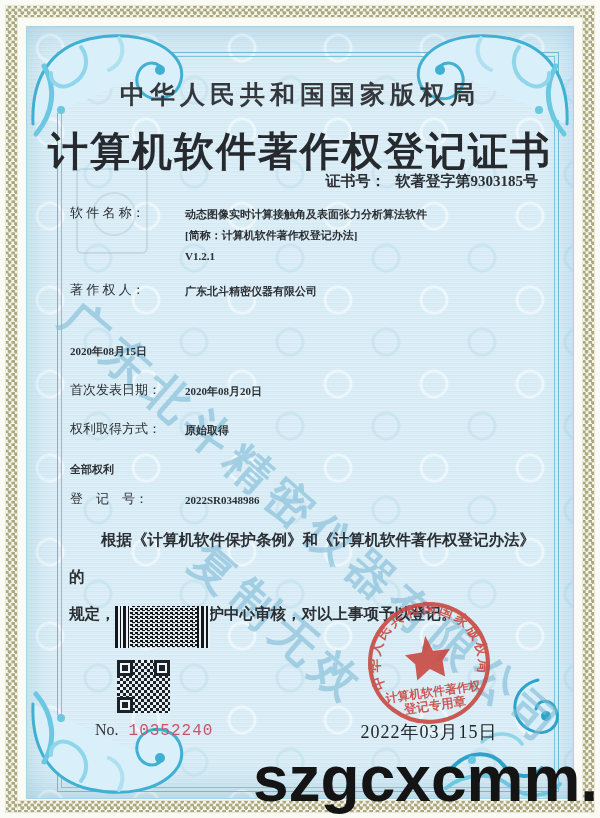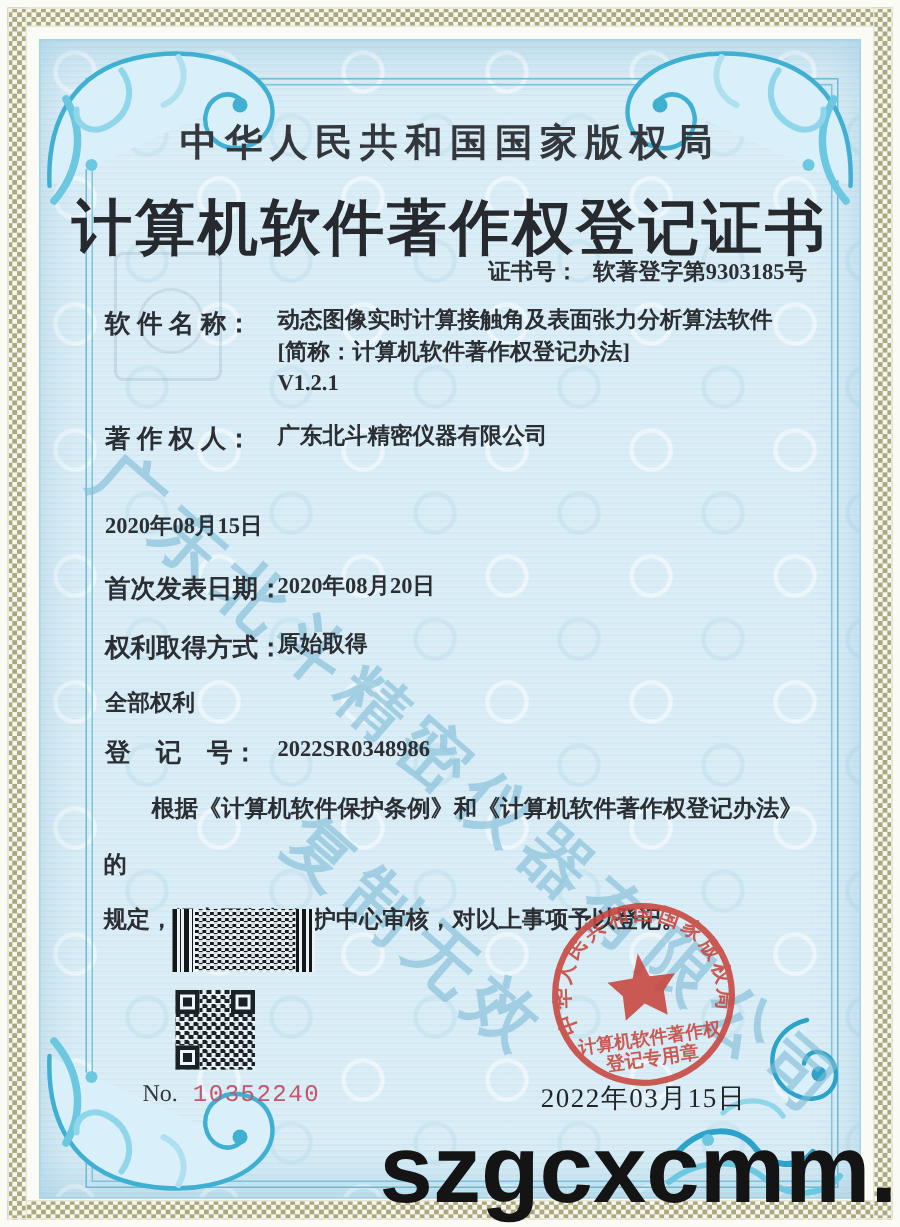--- a/index.html
+++ b/index.html
@@ -75,24 +75,24 @@
   }
   .doctitle {
     left:0; right:0; top:124px; text-align:center;
     font-size:40px; font-weight:bold; letter-spacing:2px; color:#26292d;
   }
   .certno { right:62px; top:172px; font-size:15px; font-weight:bold; }
   .certno .lbl { margin-right:10px; }
 
   .frow { position:absolute; left:70px; width:486px; display:flex; z-index:4; }
   .flabel {
-    flex:none; width:115px; font-size:17px; font-weight:bold; color:#2b2f33;
+    flex:none; width:115px; font-size:13px; font-weight:normal; color:#2b2f33;
     white-space:nowrap;
   }
-  .fvalue { font-size:15px; font-weight:bold; color:#2b2f33; line-height:21px; }
+  .fvalue { font-size:11px; font-weight:bold; color:#2b2f33; line-height:21px; }
   .fvalue .vline { display:block; }
 
   .statement {
     position:absolute; left:69px; top:521px; width:474px; z-index:4;
     font-size:15.5px; font-weight:bold; color:#2b2f33; line-height:37px;
   }
   .statement .indent { text-indent:32px; }
 
   
   .pdf417 { position:absolute; left:115px; top:606px; width:95px; height:42px; display:flex; z-index:4; }

